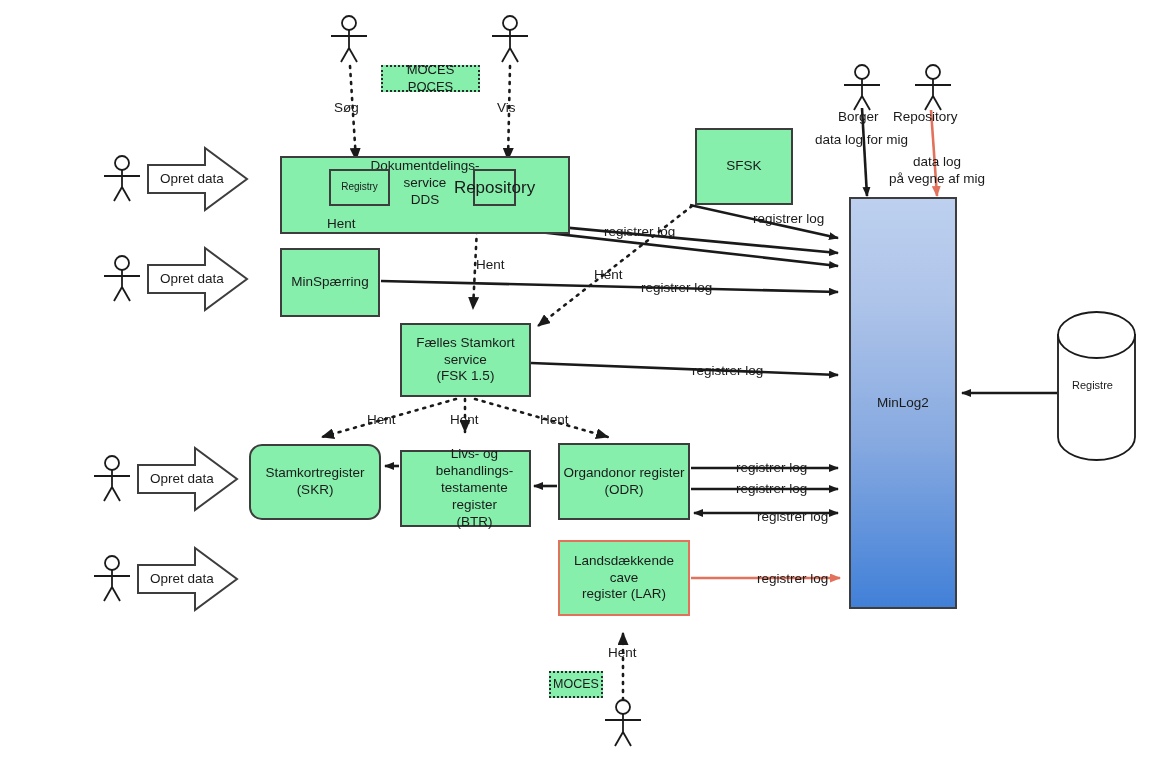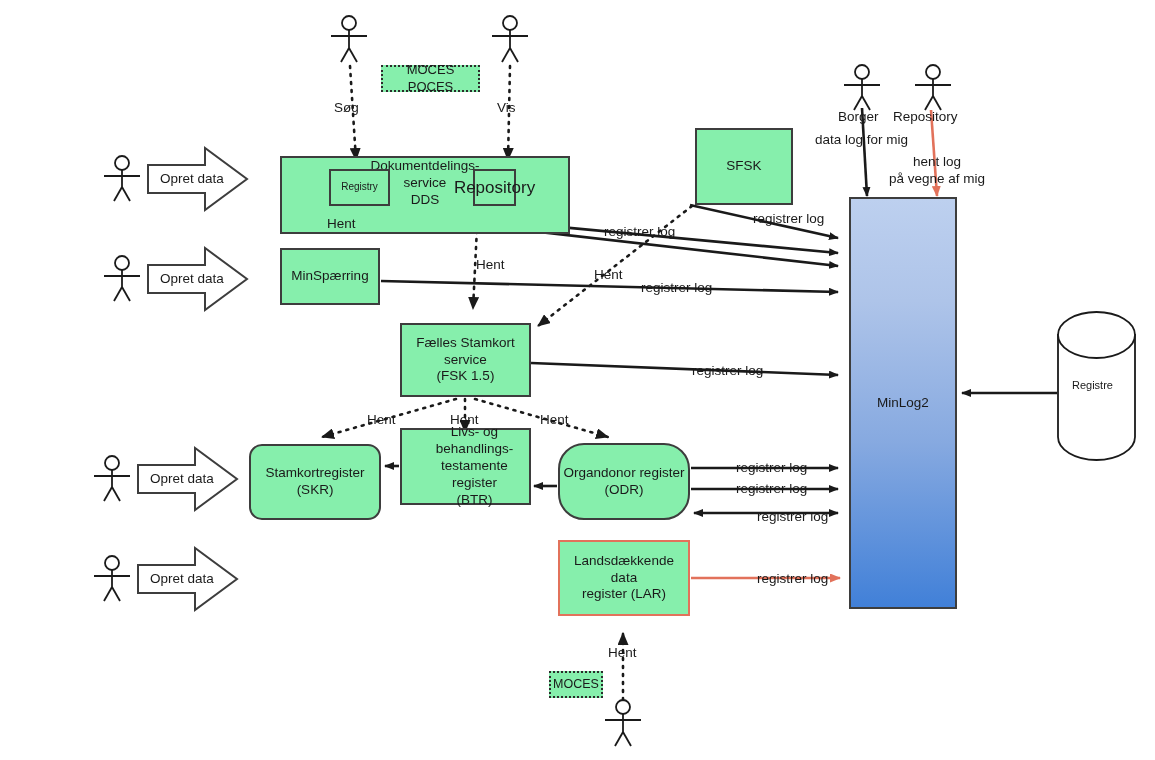--- a/index.html
+++ b/index.html
@@ -214,38 +214,38 @@
 <div class="node" style="left:329px; top:169px; width:61px; height:37px; font-size:10px;">Registry</div>
 
 <div class="node" style="left:473px; top:169px; width:43px; height:37px; font-size:17px;">Repository</div>
 
 <div class="node dashed" style="left:381px; top:65px; width:99px; height:27px;">MOCES POCES</div>
 
 <div class="node dashed" style="left:549px; top:671px; width:54px; height:27px; font-size:12.5px;">MOCES</div>
 
 <div class="node" style="left:663px; top:128px; width:98px; height:77px;margin-left:32px;">SFSK</div>
 
-<div class="node" style="left:280px; top:248px; width:100px; height:57px;">MinSpærring</div>
+<div class="node" style="left:280px; top:248px; width:100px; height:69px;">MinSpærring</div>
 
 <div class="node" style="left:400px; top:323px; width:131px; height:74px;">Fælles Stamkort
 service
 (FSK 1.5)</div>
 
 <div class="node" style="left:249px; top:444px; width:132px; height:76px;border-radius:13px;">Stamkortregister
 (SKR)</div>
 
-<div class="node" style="left:400px; top:428px; width:131px; height:77px;padding-left:18px;">Livs- og
+<div class="node" style="left:400px; top:450px; width:131px; height:77px;padding-left:18px;">Livs- og
 behandlings-
 testamente register
 (BTR)</div>
 
-<div class="node" style="left:558px; top:443px; width:132px; height:77px;border-radius:26px;">Organdonor register
+<div class="node" style="left:558px; top:443px; width:132px; height:77px;">Organdonor register
 (ODR)</div>
 
-<div class="node lar" style="left:558px; top:540px; width:132px; height:76px;">Landsdækkende data
+<div class="node lar" style="left:558px; top:540px; width:132px; height:76px;">Landsdækkende cave
 register (LAR)</div>
 
 <div class="node minlog" style="left:849px; top:197px; width:108px; height:412px;">MinLog2</div>
 
 <div class="cyl-label" style="left:1072px; top:379px;">Registre</div>
 
 <div class="label" style="left:334px; top:100px;">Søg</div>
 <div class="label" style="left:497px; top:100px;">Vis</div>
 
 <div class="label" style="left:327px; top:216px;">Hent</div>
@@ -253,21 +253,21 @@
 <div class="label" style="left:594px; top:267px;">Hent</div>
 
 <div class="label" style="left:367px; top:412px;">Hent</div>
 <div class="label" style="left:450px; top:412px;">Hent</div>
 <div class="label" style="left:540px; top:412px;">Hent</div>
 <div class="label" style="left:608px; top:645px;">Hent</div>
 
 <div class="label" style="left:838px; top:109px;">Borger</div>
 <div class="label" style="left:893px; top:109px;">Repository</div>
 <div class="label" style="left:815px; top:132px;">data log for mig</div>
-<div class="label multi" style="left:889px; top:154px;">hent log
+<div class="label multi" style="left:889px; top:154px;">data log
 på vegne af mig</div>
 
 <div class="label" style="left:753px; top:211px;">registrer log</div>
 <div class="label" style="left:604px; top:224px;">registrer log</div>
 <div class="label" style="left:641px; top:280px;">registrer log</div>
 <div class="label" style="left:692px; top:363px;">registrer log</div>
 <div class="label" style="left:736px; top:460px;">registrer log</div>
 <div class="label" style="left:736px; top:481px;">registrer log</div>
 <div class="label" style="left:757px; top:509px;">registrer log</div>
 <div class="label" style="left:757px; top:571px;">registrer log</div>

